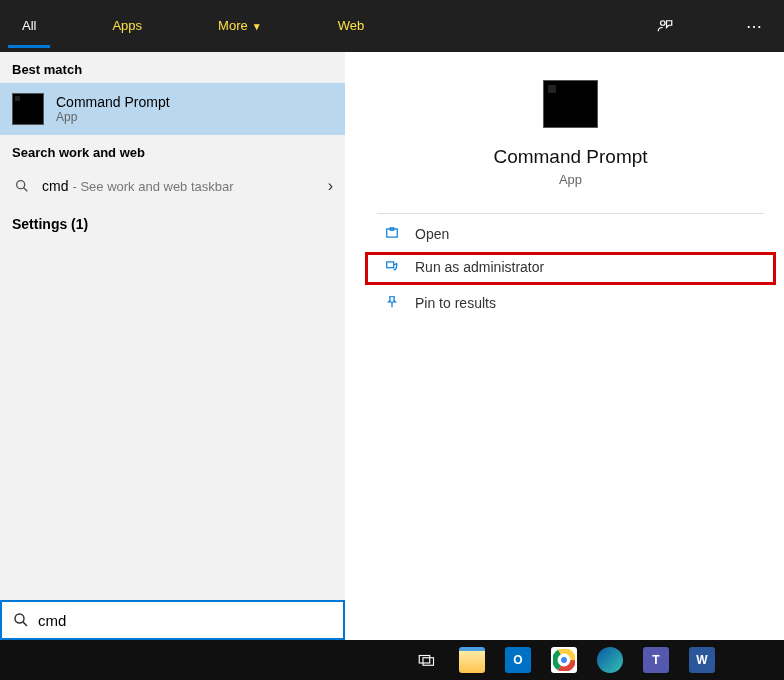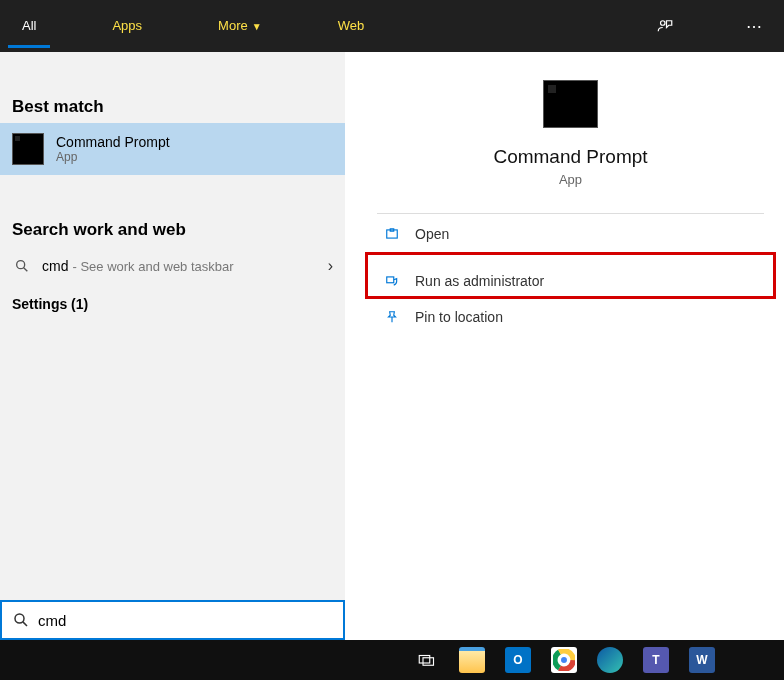--- a/index.html
+++ b/index.html
@@ -12,21 +12,21 @@
   .tab .chev { margin-left: 4px; font-size: 10px; }
   .tabbar-spacer { flex: 1; }
   .tabbar .topicon { color: #fff; padding: 8px 12px; font-size: 16px; cursor: pointer; }
 
   
   .split { display: flex; height: calc(100% - 52px - 40px); }
   .left { width: 345px; background: #f2f2f2; display: flex; flex-direction: column; }
   .gap { width: 12px; background: #fff; }
   .right { flex: 1; background: #fff; display: flex; flex-direction: column; }
 
-  .section-label { padding: 10px 12px 6px; font-size: 17px; font-weight: 600; color: #000; margin-top: 35px; }
+  .section-label { padding: 10px 12px 6px; font-size: 13px; font-weight: 600; color: #000; }
 
   .result { display: flex; align-items: center; padding: 10px 12px; cursor: pointer; }
   .result.sel { background: #b9d7ef; }
   .result .cmdicon { width: 32px; height: 32px; background: #000; border: 1px solid #555; margin-right: 12px; position: relative; }
   .result .cmdicon::after { content:""; position:absolute; top:2px; left:2px; width:5px; height:5px; background:#222; }
   .result .title { font-size: 14px; color: #000; }
   .result .sub { font-size: 12px; color: #666; }
 
   .webrow { display: flex; align-items: center; padding: 10px 12px; cursor: pointer; }
   .webrow .mag { width: 20px; height: 20px; margin-right: 10px; color:#555; display:flex; align-items:center; justify-content:center; }
@@ -37,23 +37,23 @@
   .settings-label { padding: 10px 12px; font-size: 14px; font-weight: 600; }
 
   
   .preview-head { text-align: center; padding: 28px 10px 18px; }
   .preview-head .cmdbig { width: 55px; height: 48px; background: #000; border: 1px solid #555; margin: 0 auto 18px; position:relative; }
   .preview-head .cmdbig::after { content:""; position:absolute; top:4px; left:4px; width:8px; height:8px; background:#222; }
   .preview-head h2 { font-size: 19px; font-weight: 400; color:#111; margin-bottom:4px; }
   .preview-head .sub { font-size: 13px; color: #666; }
   .divider { height:1px; background:#ddd; margin: 8px 20px 2px; }
 
-  .act { display:flex; align-items:center; padding: 10px 26px; font-size:14px; color:#333; cursor:pointer; }
+  .act { display:flex; align-items:flex-start; padding: 10px 26px; font-size:14px; color:#333; cursor:pointer; }
   .act .aicon { width: 18px; display:flex; align-items:center; justify-content:center; color:#0078d7; margin-right: 14px; font-size:14px; }
-  .act.highlight { border: 3px solid #d40000; margin: 0 8px; padding: 18px 18px 7px 15px; }
+  .act.highlight { border: 3px solid #d40000; margin: 0 8px; padding: 4px 18px 7px 15px; }
 
   
   .searchbar { position:absolute; bottom:40px; left:0; width:345px; height:40px; border:2px solid #0078d7; background:#fff; display:flex; align-items:center; padding: 0 6px; }
   .searchbar .mag { color:#333; margin: 0 8px 0 4px; }
   .searchbar input { border:none; outline:none; flex:1; font-size:15px; }
 
   
   .taskbar { position:absolute; bottom:0; left:0; right:0; height:40px; background:#101010; display:flex; align-items:center; padding-left: 360px; gap:6px; }
   .taskbar .tb { width:40px; height:32px; display:flex; align-items:center; justify-content:center; color:#fff; font-size:16px; cursor:pointer; }
   .appicon { width:26px; height:26px; border-radius:3px; display:flex; align-items:center; justify-content:center; font-size:12px; font-weight:bold; color:#fff; }
@@ -144,21 +144,21 @@
 
 
 
     <div class="act">
       <span class="aicon">
         <svg width="14" height="14" viewBox="0 0 24 24" fill="none" stroke="currentColor" stroke-width="2">
             <path d="M8 3h8l-1 6 3 3H6l3-3z"></path>
             <line x1="12" y1="12" x2="12" y2="21"></line>
           </svg>
       </span>
-      <span>Pin to location</span>
+      <span>Pin to results</span>
     </div>
   </div>
 </div>
 
 <div class="searchbar">
   <span class="mag">
     <svg width="18" height="18" viewBox="0 0 24 24" fill="none" stroke="currentColor" stroke-width="2">
         <circle cx="10" cy="10" r="6"></circle>
         <line x1="20" y1="20" x2="14.5" y2="14.5"></line>
       </svg>

